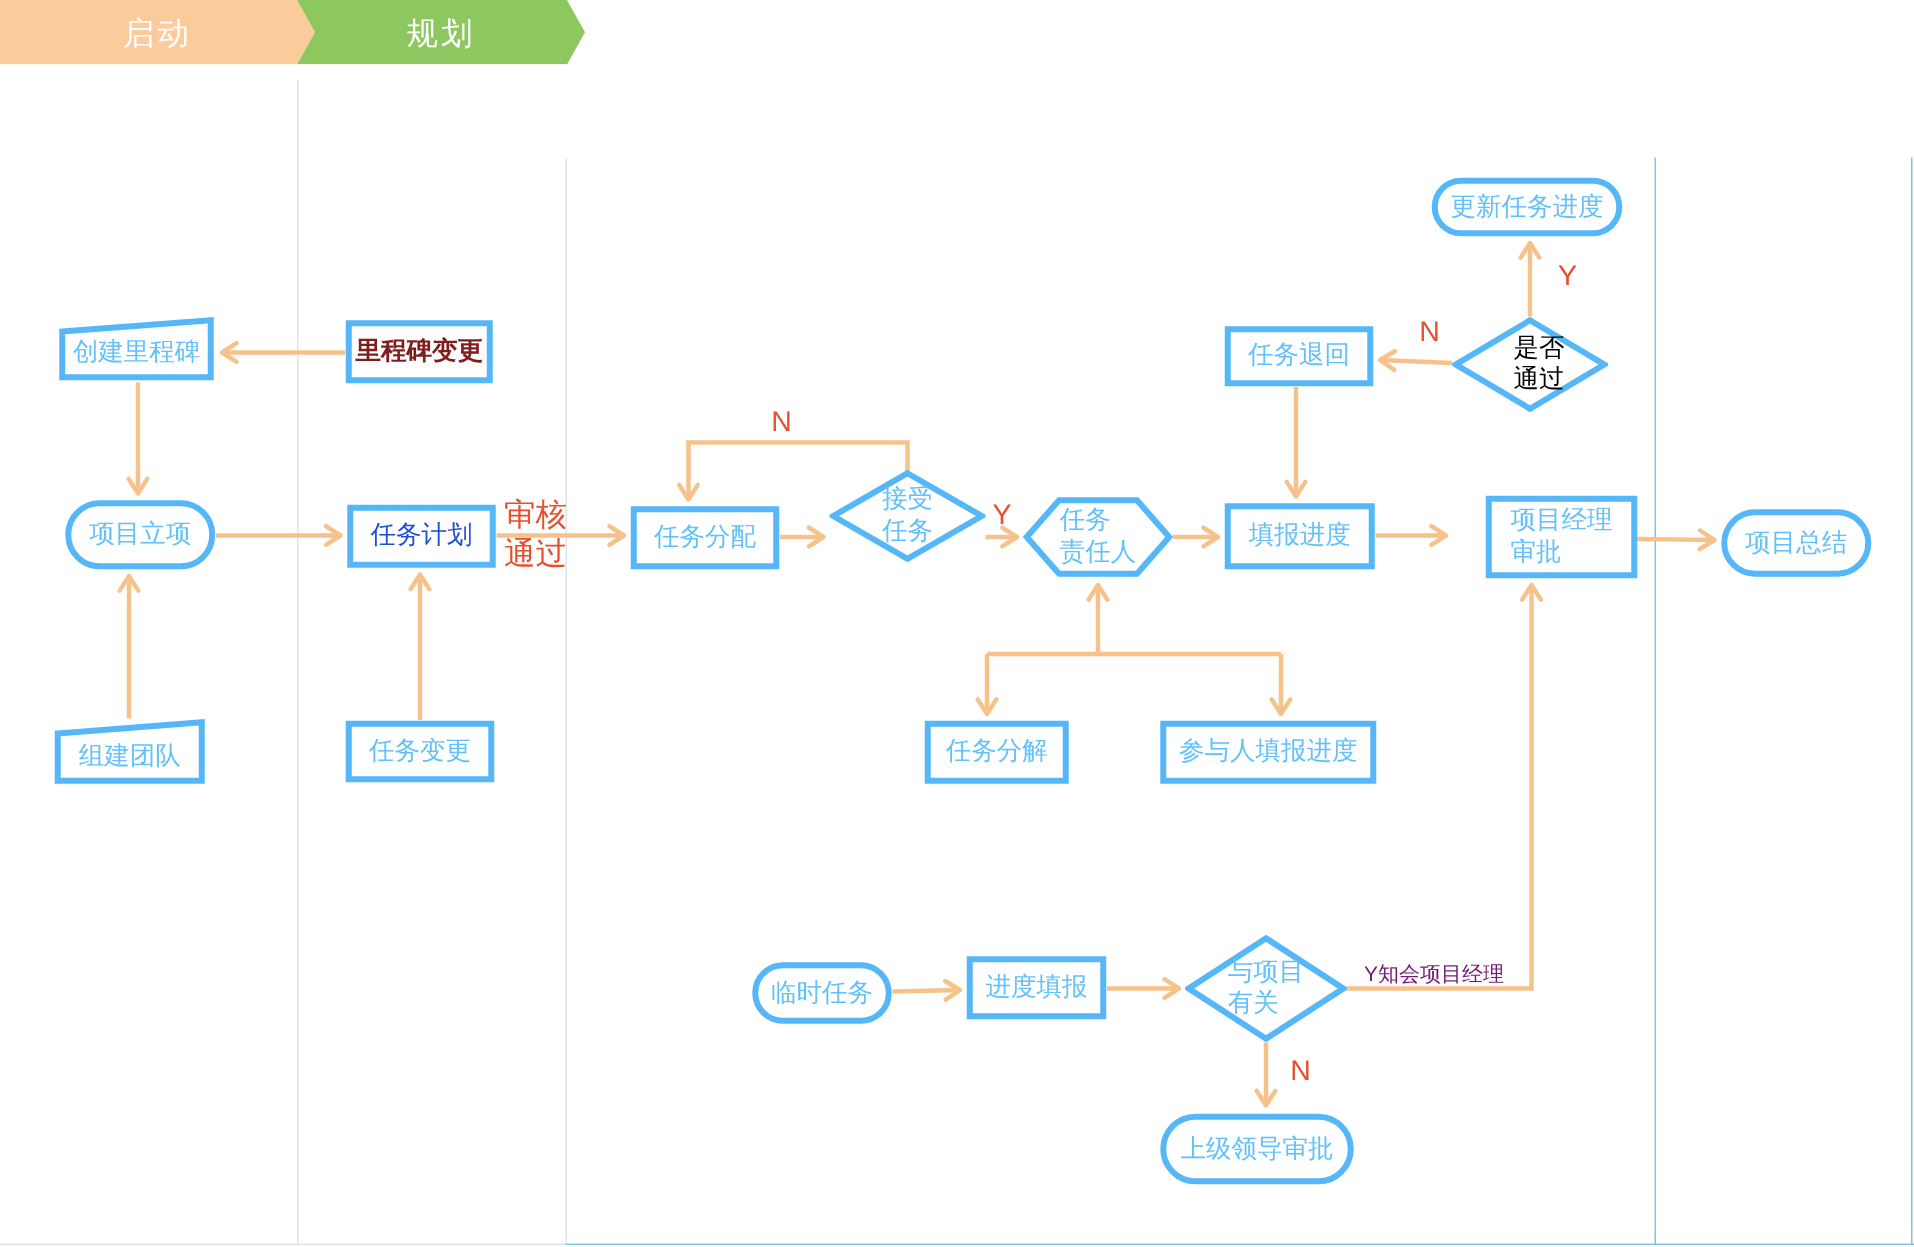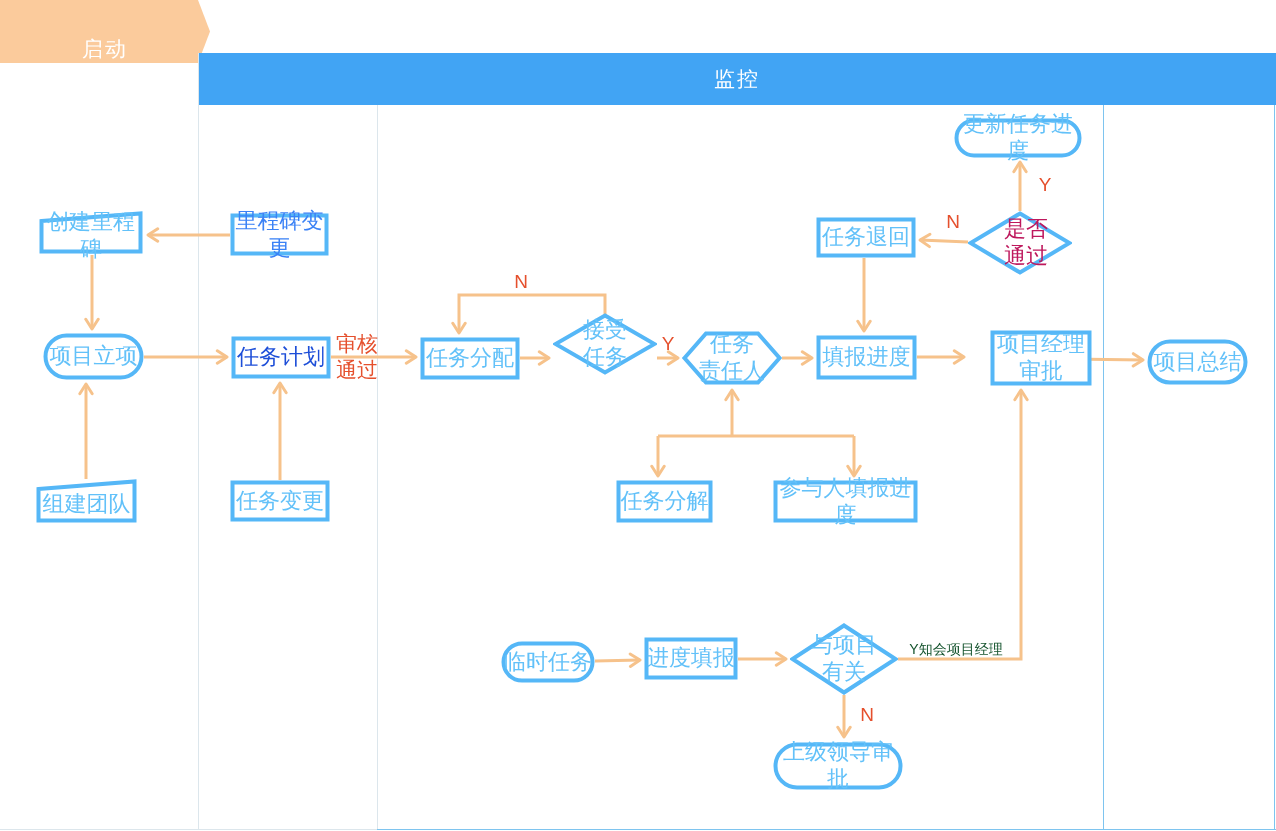--- a/index.html
+++ b/index.html
@@ -4,66 +4,65 @@
 <style>
   html,body{margin:0;padding:0;background:#fff;}
   #stage{
     position:relative;
     width:1276px;height:831px;
     overflow:hidden;
     background:#fff;
     font-family:"Liberation Sans","DejaVu Sans",sans-serif;
   }
   .chevron{
-    position:absolute;top:0;height:63px;
-    display:flex;align-items:flex-end;justify-content:center;
+    position:absolute;top:0;height:43px;
+    display:flex;align-items:center;justify-content:center;
   }
   .chevron span{
     color:#fff;font-size:21px;letter-spacing:2px;
   }
   #monitor-bar{
     position:absolute;
     display:flex;align-items:center;justify-content:center;
   }
   #monitor-bar span{color:#fff;font-size:21px;letter-spacing:2px;}
   .divider{position:absolute;}
   .node{
     position:absolute;
     display:flex;align-items:center;justify-content:center;
   }
   .node svg{position:absolute;left:0;top:0;}
   .node .lbl{
     position:relative;
-    text-align:center;
     white-space:pre-line;
     line-height:1.22;
-    font-size:22px;
+    font-size:17px;
   }
   #edge-layer{position:absolute;left:0;top:0;}
   .edge-label{
     position:absolute;
     transform:translate(-50%,-50%);
     white-space:pre-line;
     text-align:center;
     line-height:1.25;
     font-weight:500;
   }
 </style>
 </head>
 <body>
 
 <div id="stage">
 
   <div class="chevron" id="ph-start" style="left: 0px; width: 210px; clip-path: polygon(0px 0px, 198px 0px, 210px 50%, 198px 100%, 0px 100%); background: rgb(251, 203, 156);">
     <span style="color: rgb(255, 255, 255);">启动</span>
   </div>
-
-  <div id="monitor-bar" style="left: 198px; top: 53px; width: 1078px; height: 52px; background: rgb(65, 164, 244);">
-    <span style="color: rgb(255, 255, 255);">监控</span>
+  <div class="chevron" id="ph-plan" style="left: 198px; width: 192px; clip-path: polygon(0px 0px, 180px 0px, 192px 50%, 180px 100%, 0px 100%, 12px 50%); background: rgb(141, 199, 95);">
+    <span style="color: rgb(255, 255, 255);">规划</span>
   </div>
+
 
   <div class="divider" id="div-1" style="left: 198px; top: 53px; width: 1px; height: 777px; background: rgb(220, 230, 236);"></div>
   <div class="divider" id="div-2" style="left: 377px; top: 105px; width: 1px; height: 725px; background: rgb(220, 230, 236);"></div>
   <div class="divider" id="div-3" style="left: 1103px; top: 105px; width: 1px; height: 725px; background: rgb(126, 196, 239);"></div>
   <div class="divider" id="div-4" style="left: 1274px; top: 105px; width: 1px; height: 725px; background: rgb(126, 196, 239);"></div>
   <div class="divider" id="div-5" style="left: 0px; top: 829px; width: 377px; height: 1px; background: rgb(220, 230, 236);"></div>
   <div class="divider" id="div-6" style="left: 377px; top: 829px; width: 899px; height: 1px; background: rgb(126, 196, 239);"></div>
 
   <svg id="edge-layer" width="1276" height="831">
       <defs>
@@ -100,21 +99,21 @@
       <div class="node" style="left: 39px; top: 211px; width: 104px; height: 43px;">
         <svg width="104" height="43" viewBox="0 0 104 43">
           <polygon points="2.5,10 101.5,2.5 101.5,40.5 2.5,40.5" fill="#FFFFFF" stroke="#55B7F7" stroke-width="4" stroke-linejoin="miter"></polygon>
         </svg>
         <span class="lbl" style="color: rgb(98, 193, 249); padding-top: 6px;">创建里程碑</span>
       </div>
       <div class="node" style="left: 230px; top: 213px; width: 99px; height: 43px;">
         <svg width="99" height="43" viewBox="0 0 99 43">
           <rect x="2.5" y="2.5" width="94" height="38" fill="#FFFFFF" stroke="#55B7F7" stroke-width="4"></rect>
         </svg>
-        <span class="lbl" style="color: #3b82f6;">里程碑变更</span>
+        <span class="lbl" style="color: #7f1d1d; font-weight: bold;">里程碑变更</span>
       </div>
       <div class="node" style="left: 43px; top: 333px; width: 101px; height: 47px;">
         <svg width="101" height="47" viewBox="0 0 101 47">
           <rect x="2.5" y="2.5" width="96" height="42" rx="21" ry="21" fill="#FFFFFF" stroke="#55B7F7" stroke-width="4"></rect>
         </svg>
         <span class="lbl" style="color: rgb(98, 193, 249);">项目立项</span>
       </div>
       <div class="node" style="left: 231px; top: 336px; width: 100px; height: 43px;">
         <svg width="100" height="43" viewBox="0 0 100 43">
           <rect x="2.5" y="2.5" width="95" height="38" fill="#FFFFFF" stroke="#55B7F7" stroke-width="4"></rect>
@@ -169,21 +168,21 @@
       <div class="node" style="left: 816px; top: 217px; width: 100px; height: 41px;">
         <svg width="100" height="41" viewBox="0 0 100 41">
           <rect x="2.5" y="2.5" width="95" height="36" fill="#FFFFFF" stroke="#55B7F7" stroke-width="4"></rect>
         </svg>
         <span class="lbl" style="color: rgb(98, 193, 249);">任务退回</span>
       </div>
       <div class="node" style="left: 968px; top: 211px; width: 104px; height: 64px;">
         <svg width="104" height="64" viewBox="0 0 104 64">
           <polygon points="52,2.5 101.5,32 52,61.5 2.5,32" fill="#FFFFFF" stroke="#55B7F7" stroke-width="4" stroke-linejoin="miter"></polygon>
         </svg>
-        <span class="lbl" style="color: #be185d; margin-left: 12px;">是否
+        <span class="lbl" style="color: #000000; margin-left: 12px;">是否
 通过</span>
       </div>
       <div class="node" style="left: 954px; top: 118px; width: 128px; height: 40px;">
         <svg width="128" height="40" viewBox="0 0 128 40">
           <rect x="2.5" y="2.5" width="123" height="35" rx="17.5" ry="17.5" fill="#FFFFFF" stroke="#55B7F7" stroke-width="4"></rect>
         </svg>
         <span class="lbl" style="color: rgb(98, 193, 249);">更新任务进度</span>
       </div>
       <div class="node" style="left: 616px; top: 480px; width: 97px; height: 43px;">
         <svg width="97" height="43" viewBox="0 0 97 43">
@@ -229,16 +228,16 @@
         <span class="lbl" style="color: rgb(98, 193, 249);">项目总结</span>
       </div>
     </div>
   <div id="label-layer">
       <div class="edge-label" style="left: 357px; top: 357px; font-size: 21px; color: rgb(229, 80, 45);">审核
 通过</div>
       <div class="edge-label" style="left: 521px; top: 282px; font-size: 19px; color: rgb(229, 80, 45);">N</div>
       <div class="edge-label" style="left: 668px; top: 344px; font-size: 19px; color: rgb(229, 80, 45);">Y</div>
       <div class="edge-label" style="left: 953px; top: 222px; font-size: 19px; color: rgb(229, 80, 45);">N</div>
       <div class="edge-label" style="left: 1045px; top: 185px; font-size: 19px; color: rgb(229, 80, 45);">Y</div>
-      <div class="edge-label" style="left: 956px; top: 650px; font-size: 14px; color: #14532d;">Y知会项目经理</div>
+      <div class="edge-label" style="left: 956px; top: 650px; font-size: 14px; color: #701a75;">Y知会项目经理</div>
       <div class="edge-label" style="left: 867px; top: 715px; font-size: 19px; color: rgb(229, 80, 45);">N</div>
     </div>
 </div>
 
 </body></html>

